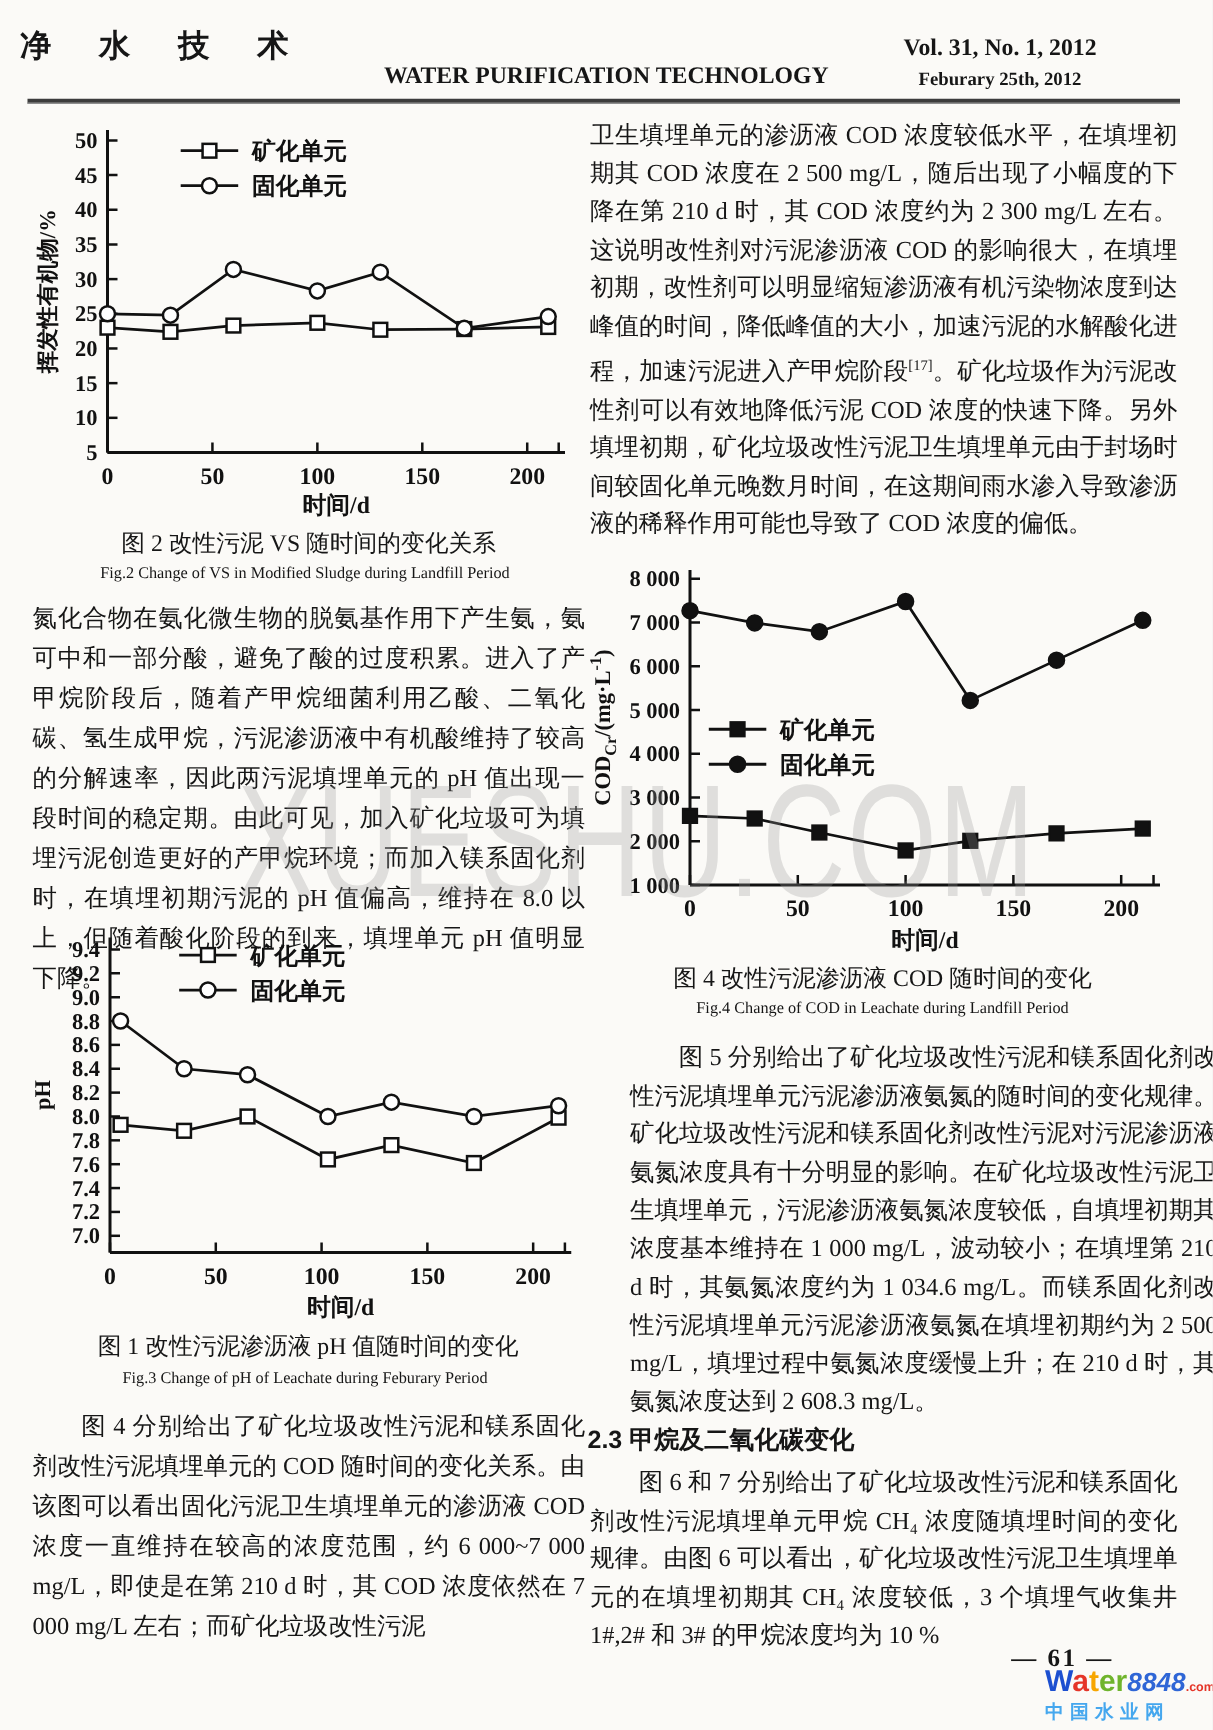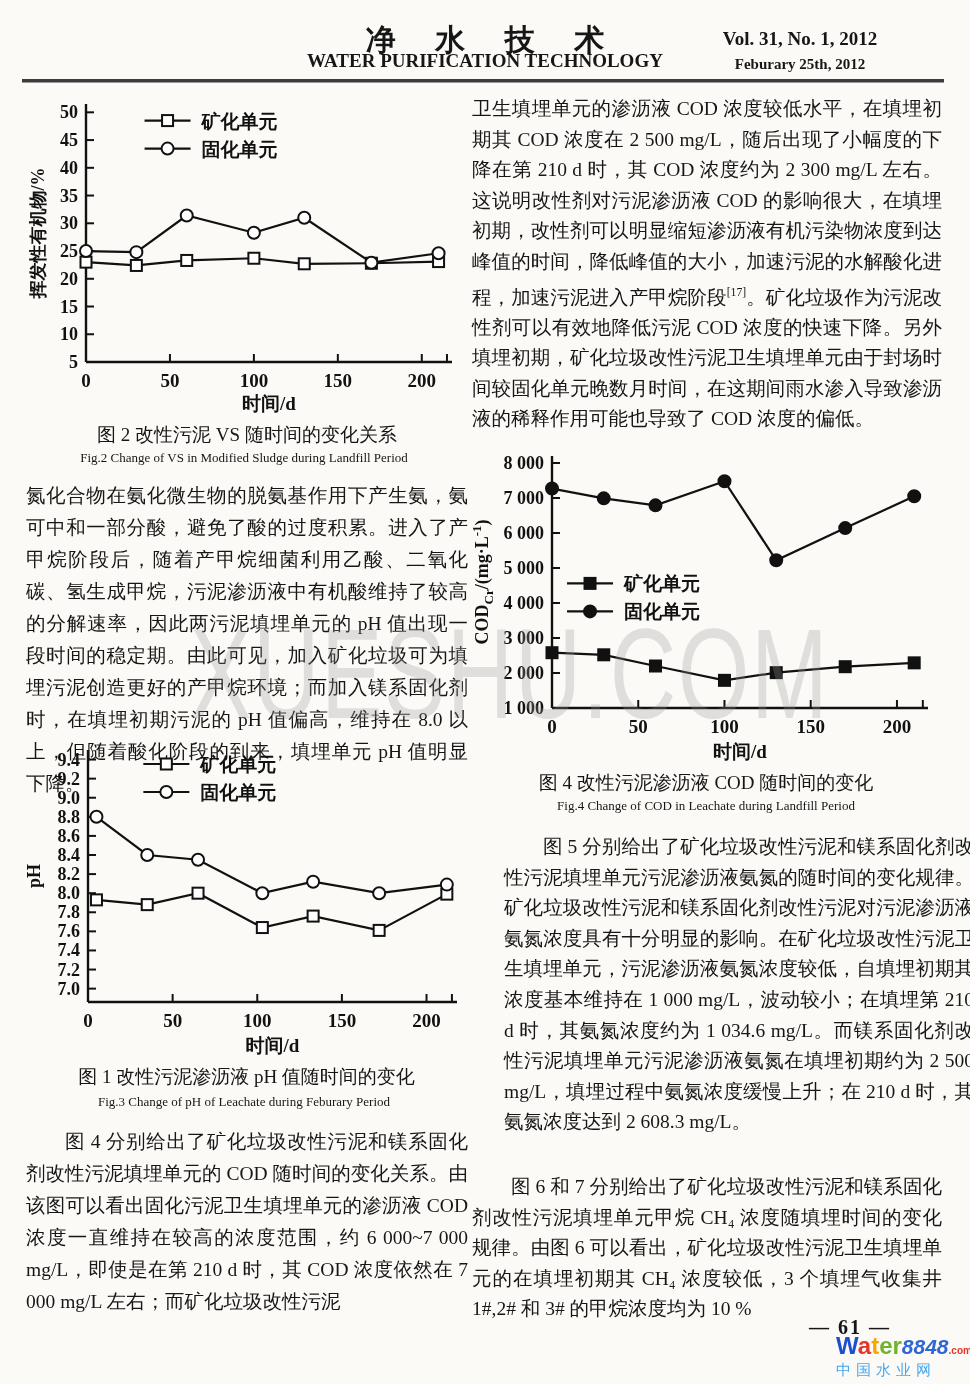--- a/index.html
+++ b/index.html
@@ -4,21 +4,21 @@
 <style>
   html,body{margin:0;padding:0;}
   body{background:#e8e8e8;}
   #page{
     position:relative; width:970px; height:1384px; margin:0 auto;
     background:#fbfaf7; overflow:hidden;
     font-family:"Liberation Serif","DejaVu Serif",serif; color:#161616;
   }
   .abs{position:absolute;}
   
-  .journal-cn{left:0; right:0; top:20px; text-align:center; font-size:30px; font-weight:700; letter-spacing:16px; text-indent:16px;}
+  .journal-cn{left:0; right:0; top:20px; font-size:25px; font-weight:700; letter-spacing:16px; text-indent:16px;}
   .journal-en{left:0; right:0; top:50px; text-align:center; font-size:19px; font-weight:700;}
   .vol-line{left:700px; width:200px; top:28px; text-align:center; font-size:19px; font-weight:700;}
   .date-line{left:700px; width:200px; top:56px; text-align:center; font-size:15px; font-weight:700;}
   .head-rule{left:22px; width:922px; top:79px; height:3px; background:#3c3c3c; border-bottom:1px solid #9a9a9a;}
   
   .watermark{
     left:190px; top:600px; font-family:"Liberation Sans","DejaVu Sans",sans-serif;
     font-size:128px; font-weight:400; color:rgba(150,150,150,0.28);
     transform:scaleX(0.72); transform-origin:left top; white-space:nowrap; z-index:3;
     letter-spacing:2px; pointer-events:none;
@@ -43,21 +43,21 @@
   .fig3-svg{left:24px; top:742px;}
   .fig3-cap-cn{left:24px; width:445px; top:1064px;}
   .fig3-cap-en{left:14px; width:460px; top:1094px;}
   .fig4-svg{left:472px; top:446px;}
   .fig4-cap-cn{left:472px; width:468px; top:770px;}
   .fig4-cap-en{left:472px; width:468px; top:798px;}
   
   .page-number{left:790px; width:120px; top:1316px; font-size:20px; font-weight:700; text-align:center; letter-spacing:2px;}
   .logo{left:836px; top:1334px; width:134px; font-family:"Liberation Sans","DejaVu Sans",sans-serif; line-height:1; z-index:4;}
   .logo-wordmark{font-size:24px; font-weight:800; white-space:nowrap;}
-  .logo-tagline{margin-top:4px; font-size:15px; font-weight:400; letter-spacing:5px; white-space:nowrap;}
+  .logo-tagline{margin-top:4px; font-size:15px; font-weight:700; letter-spacing:5px; white-space:nowrap;}
   sup{font-size:0.6em;}
 </style>
 </head>
 <body>
 
 <div id="page">
 
   <div class="abs journal-cn">净 水 技 术</div>
   <div class="abs journal-en">WATER PURIFICATION TECHNOLOGY</div>
   <div class="abs vol-line">Vol. 31, No. 1, 2012</div>
@@ -254,20 +254,21 @@
       <rect x="112.54" y="131.9" width="11" height="11" fill="#111" stroke="#111" stroke-width="2"></rect>
       <text x="152.04000000000002" y="144.4" font-size="19" font-weight="700">矿化单元</text>
       <line x1="95.04" y1="165.4" x2="141.04000000000002" y2="165.4" stroke="#111" stroke-width="2.2"></line>
       <circle cx="118.04" cy="165.4" r="6" fill="#111" stroke="#111" stroke-width="2"></circle>
       <text x="152.04000000000002" y="172.4" font-size="19" font-weight="700">固化单元</text>
     </svg>
   <div class="abs cap-cn fig4-cap-cn">图 4  改性污泥渗沥液 COD 随时间的变化</div>
   <div class="abs cap-en fig4-cap-en">Fig.4  Change of COD in Leachate during Landfill Period</div>
 
   <div class="abs para rpara p-right-2">图 5 分别给出了矿化垃圾改性污泥和镁系固化剂改性污泥填埋单元污泥渗沥液氨氮的随时间的变化规律。矿化垃圾改性污泥和镁系固化剂改性污泥对污泥渗沥液氨氮浓度具有十分明显的影响。在矿化垃圾改性污泥卫生填埋单元，污泥渗沥液氨氮浓度较低，自填埋初期其浓度基本维持在 1 000 mg/L，波动较小；在填埋第 210 d 时，其氨氮浓度约为 1 034.6  mg/L。而镁系固化剂改性污泥填埋单元污泥渗沥液氨氮在填埋初期约为 2 500 mg/L，填埋过程中氨氮浓度缓慢上升；在 210 d 时，其氨氮浓度达到 2 608.3 mg/L。</div>
+  <div class="abs sec-heading">2.3 甲烷及二氧化碳变化</div>
   <div class="abs para rpara p-right-3">图 6 和 7 分别给出了矿化垃圾改性污泥和镁系固化剂改性污泥填埋单元甲烷 CH₄ 浓度随填埋时间的变化规律。由图 6 可以看出，矿化垃圾改性污泥卫生填埋单元的在填埋初期其 CH₄ 浓度较低，3 个填埋气收集井 1#,2# 和 3# 的甲烷浓度均为 10 %</div>
 
   <div class="abs page-number">— 61 —</div>
   <div class="abs logo">
     <div class="logo-wordmark"><span style="color: rgb(28, 79, 208);">W</span><span style="color: rgb(229, 53, 40);">a</span><span style="color: rgb(247, 166, 0);">t</span><span style="color: rgb(111, 180, 44);">e</span><span style="color: rgb(111, 180, 44);">r</span><span style="color: rgb(47, 102, 214); font-style: italic; font-size: 21px;">8848</span><span style="color: rgb(229, 53, 40); font-size: 10px;">.com</span></div>
     <div class="logo-tagline" style="color: rgb(69, 167, 238);">中国水业网</div>
   </div>
 
 </div>
 

